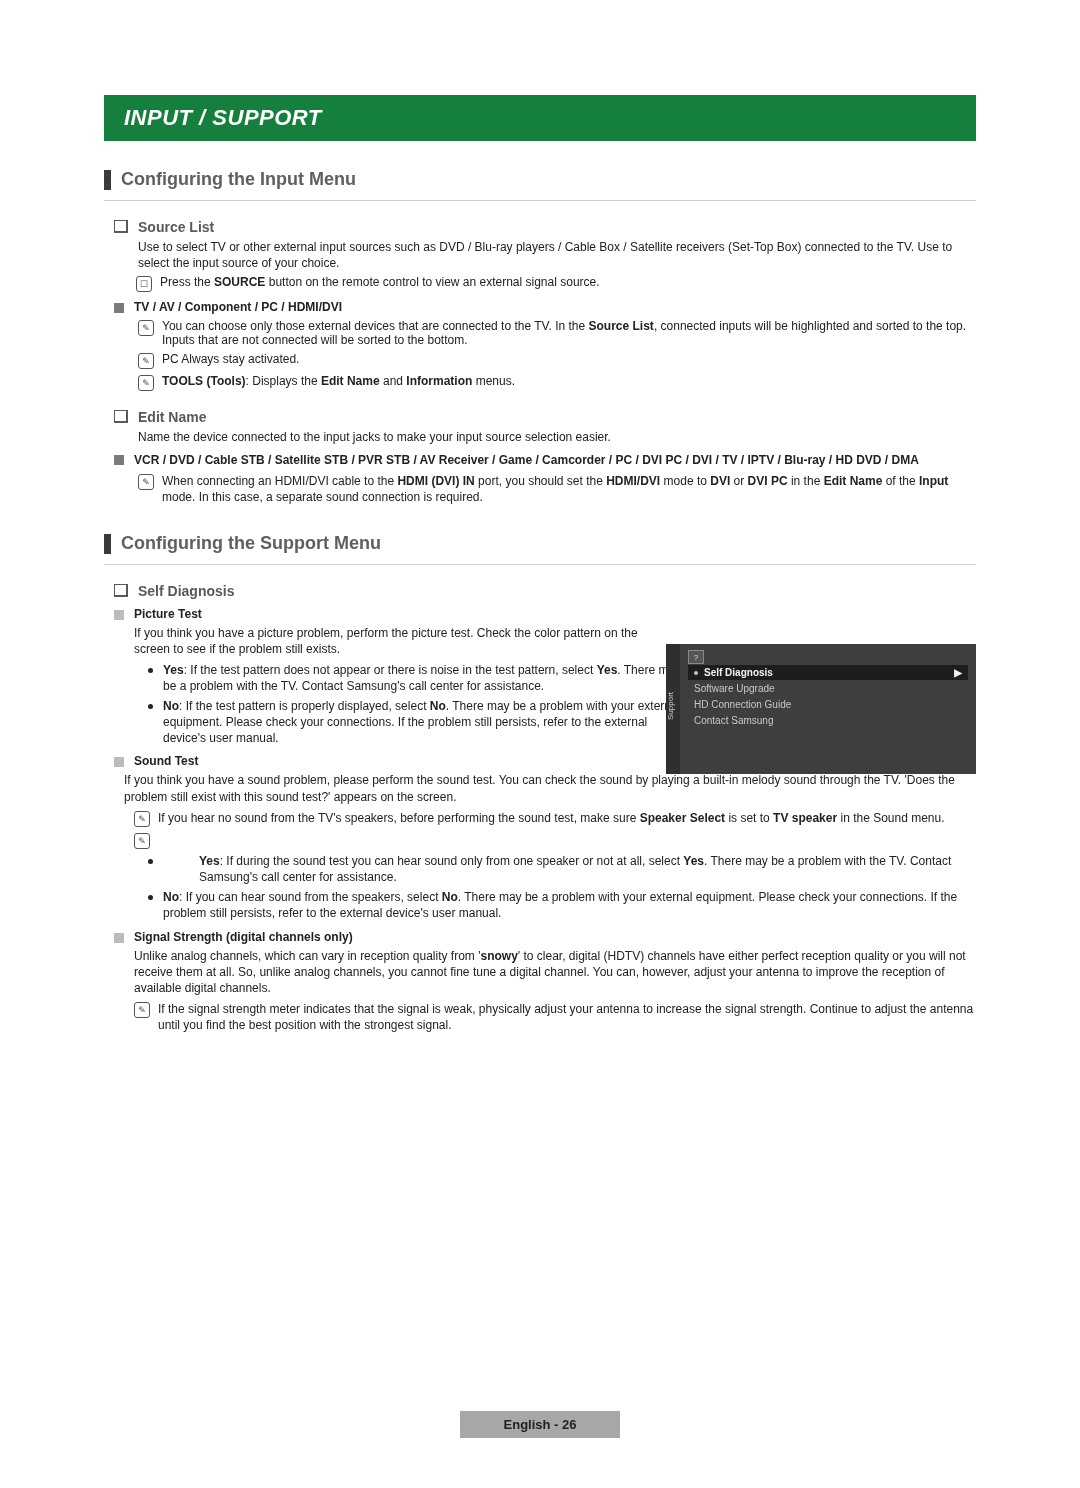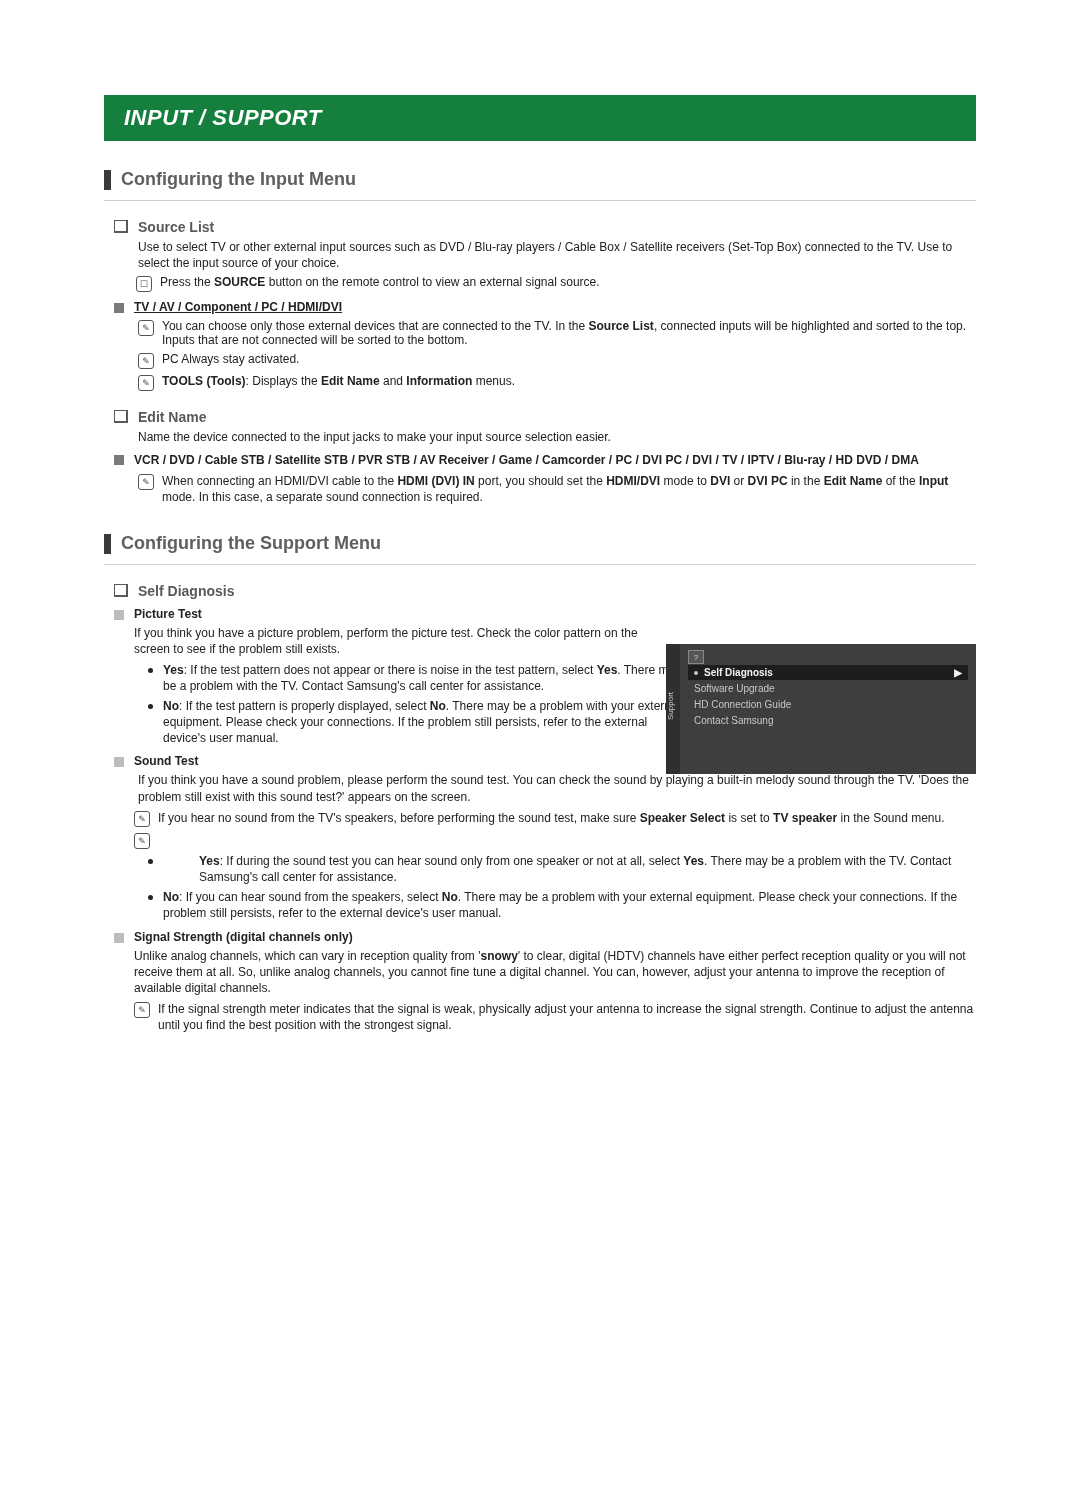--- a/index.html
+++ b/index.html
@@ -212,21 +212,21 @@
   </div>
   <div class="q-body">Use to select TV or other external input sources such as DVD / Blu-ray players / Cable Box / Satellite receivers (Set-Top Box) connected to the TV. Use to select the input source of your choice.</div>
 
   <div class="icon-line icon-line-body">
     <span class="noteicon">☐</span>
     <span class="runs">
       <span>Press the </span><b>SOURCE</b><span> button on the remote control to view an external signal source.</span>
     </span>
   </div>
 
-  <div class="icon-line" style="margin-left:10px; margin-top:8px;text-decoration:underline;">
+  <div class="icon-line" style="margin-left:10px; margin-top:8px;">
     <div class="sq-bullet dark"></div>
     <div class="b">TV / AV / Component / PC / HDMI/DVI</div>
   </div>
 
   <div class="icon-line indent-1" style="margin-left:34px;">
     <span class="noteicon">✎</span>
     <span class="runs">
       <span>You can choose only those external devices that are connected to the TV. In the </span><b>Source List</b><span>, connected inputs will be highlighted and sorted to the top. Inputs that are not connected will be sorted to the bottom.</span>
     </span>
   </div>
@@ -284,21 +284,21 @@
     <div class="dot"></div>
     <div class="runs" style="line-height:1.35;">
       <b>No</b><span>: If the test pattern is properly displayed, select </span><b>No</b><span>. There may be a problem with your external equipment. Please check your connections. If the problem still persists, refer to the external device's user manual.</span>
     </div>
   </div>
 
   <div class="icon-line" style="margin-left:10px; margin-top:8px;">
     <div class="sq-bullet"></div>
     <div class="b">Sound Test</div>
   </div>
-  <div style="margin-left:34px; margin-top:4px; line-height:1.35;">If you think you have a sound problem, please perform the sound test. You can check the sound by playing a built-in melody sound through the TV. 'Does the problem still exist with this sound test?' appears on the screen.</div>
+  <div style="margin-left:20px; margin-top:4px; line-height:1.35;">If you think you have a sound problem, please perform the sound test. You can check the sound by playing a built-in melody sound through the TV. 'Does the problem still exist with this sound test?' appears on the screen.</div>
 
   <div class="icon-line" style="margin-left:30px;">
     <span class="noteicon">✎</span>
     <span class="runs" style="line-height:1.35;">
       <span>If you hear no sound from the TV's speakers, before performing the sound test, make sure </span><b>Speaker Select</b><span> is set to </span><b>TV speaker</b><span> in the Sound menu.</span>
     </span>
   </div>
   <div class="icon-line" style="margin-left:30px;">
     <span class="noteicon">✎</span>
   </div>
@@ -345,14 +345,17 @@
         </div>
       <div class="tv-row">
           <span>HD Connection Guide</span>
         </div>
       <div class="tv-row">
           <span>Contact Samsung</span>
         </div>
     </div>
   </div>
 
+  <div class="footer">
+    <span class="footer-pill">English - 26</span>
+  </div>
 
 </div>
 
 </body></html>

